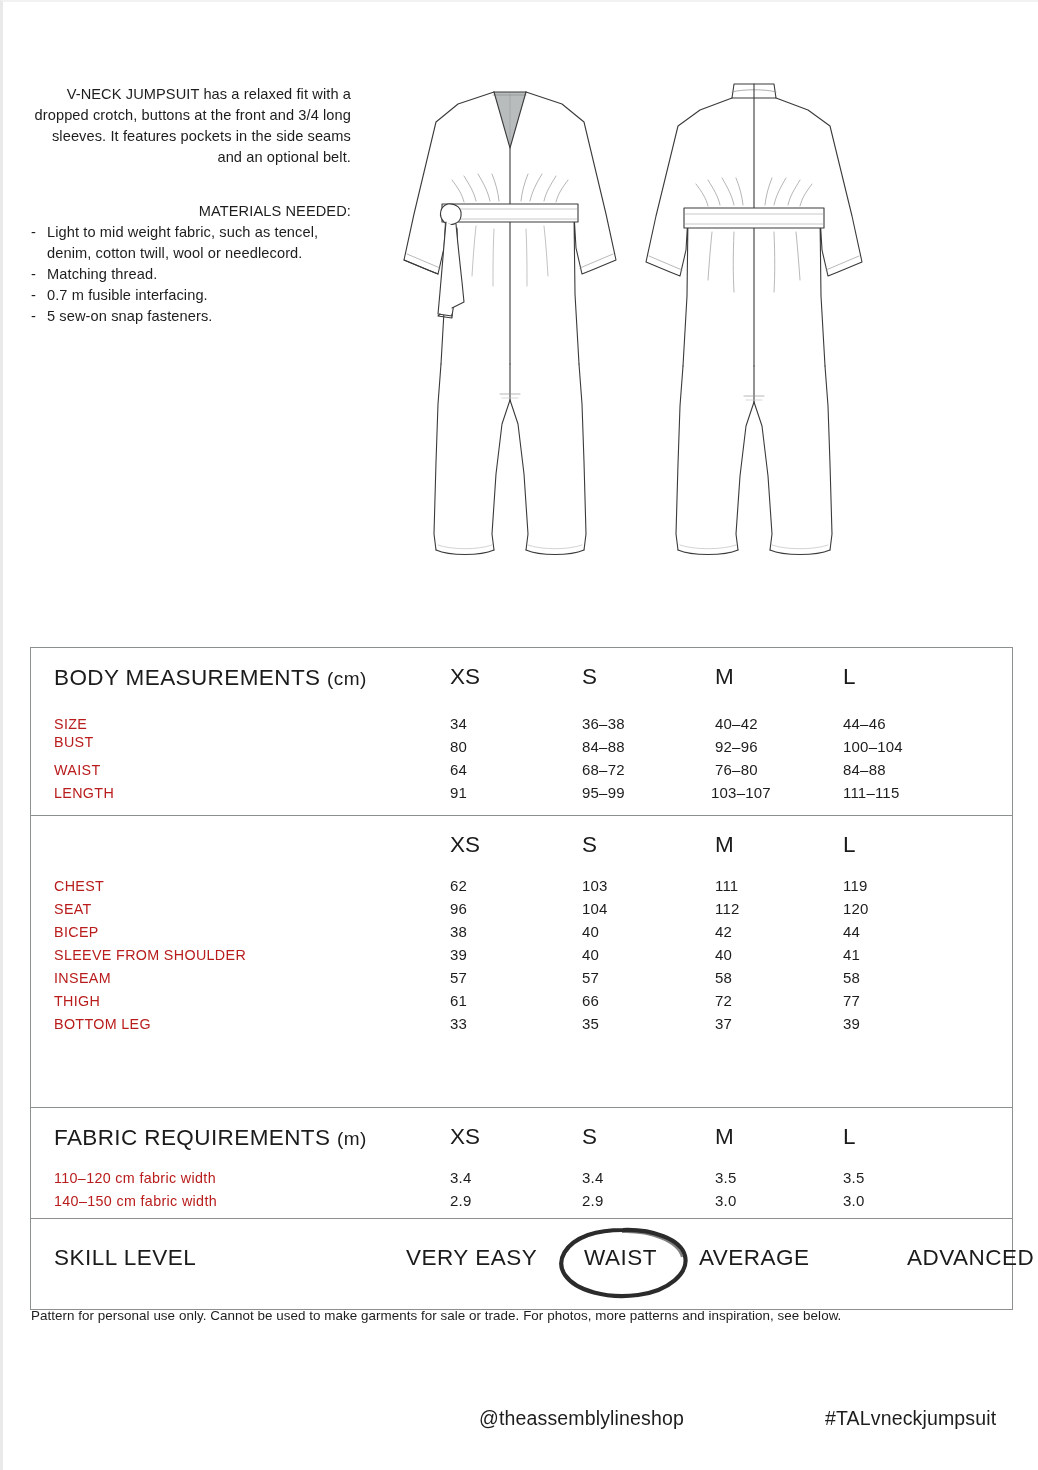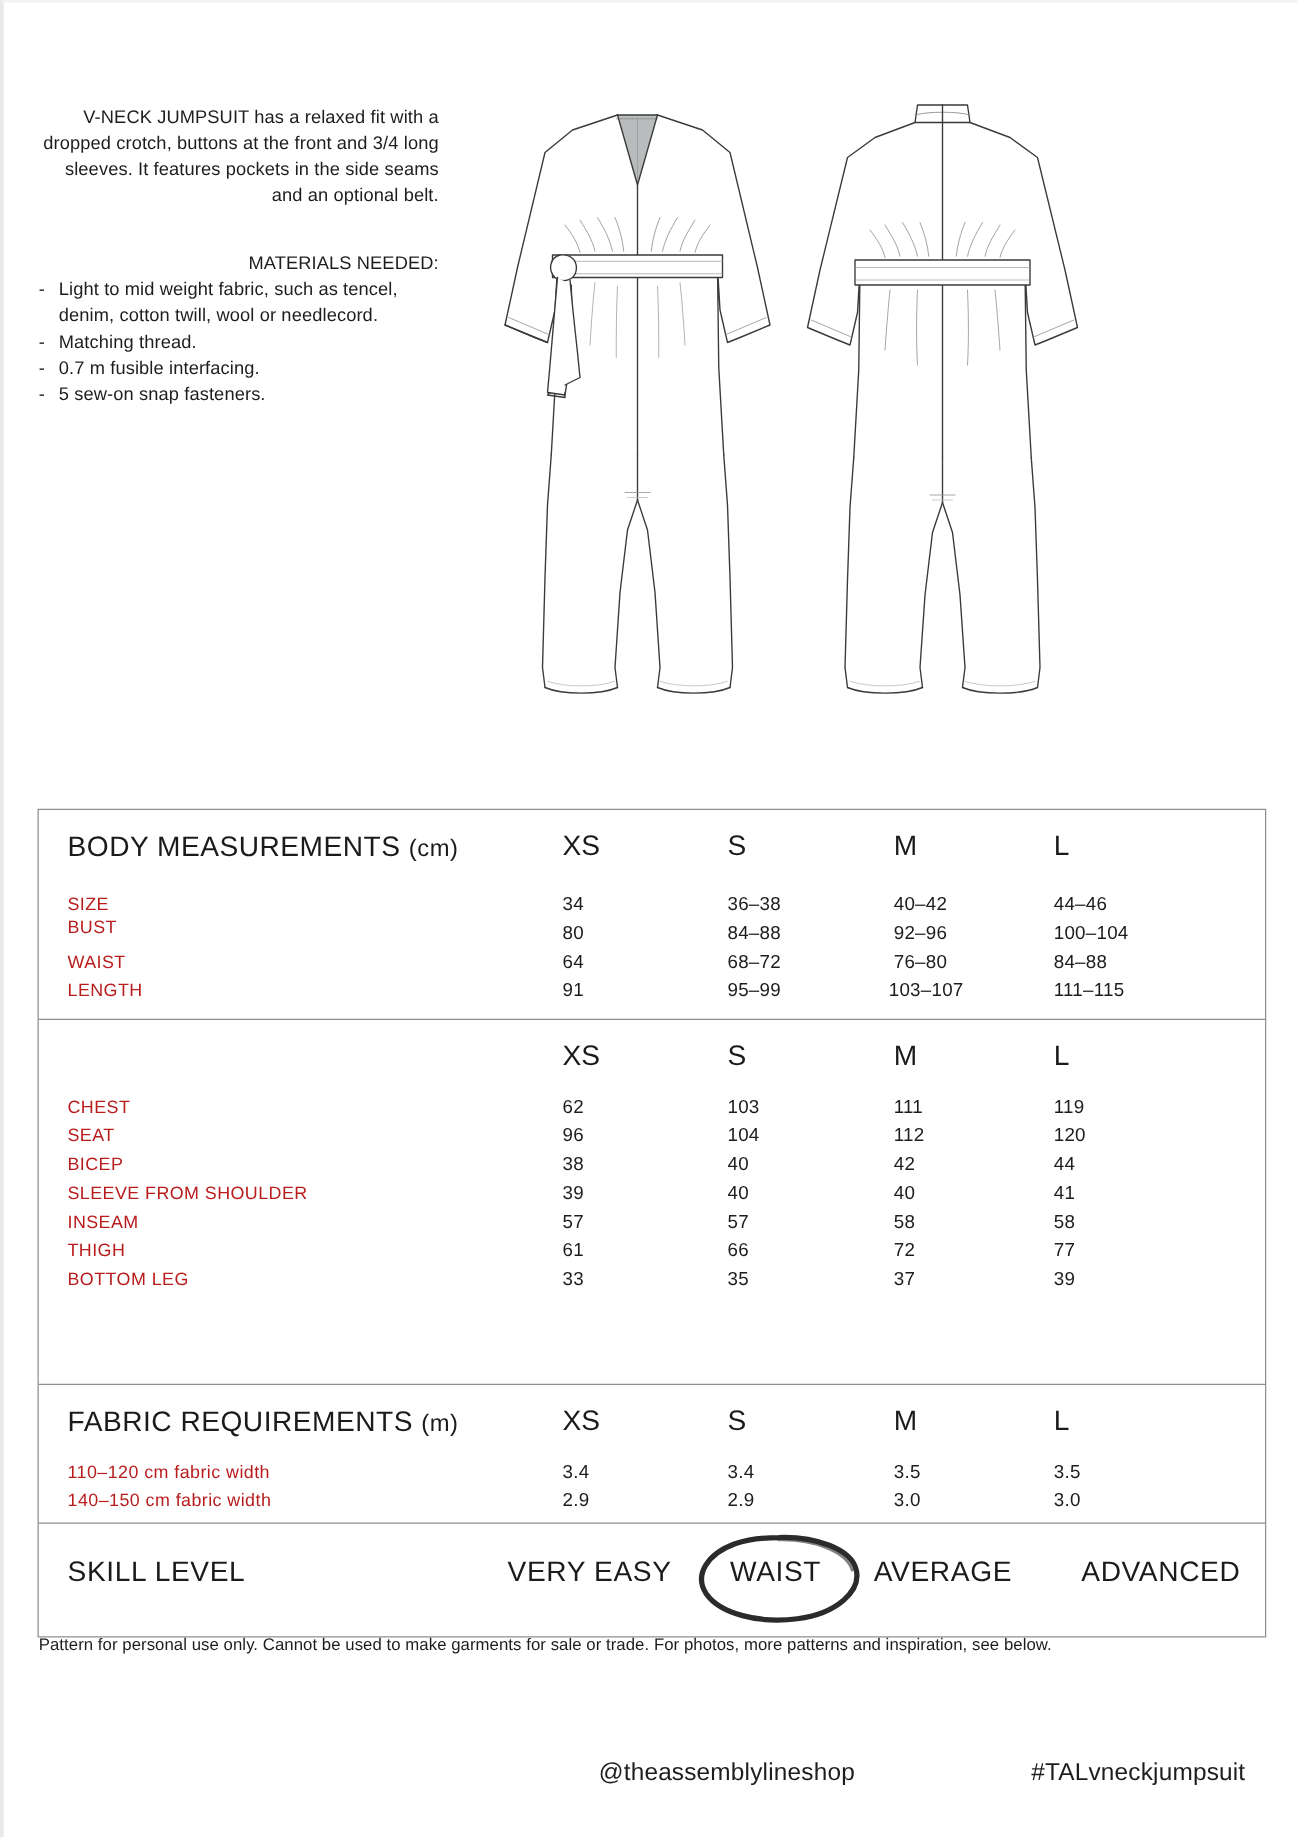--- a/index.html
+++ b/index.html
@@ -380,21 +380,21 @@
       <div class="cellval" style="left:684px;top:84px">3.0</div>
       <div class="cellval" style="left:812px;top:84px">3.0</div>
     </div>
 
     <div class="sect sect-skill">
       <div class="skill-label">SKILL LEVEL</div>
 
       <div class="skill-opt" style="left:375px">VERY EASY</div>
       <div class="skill-opt" style="left:553px">WAIST</div>
       <div class="skill-opt" style="left:668px">AVERAGE</div>
-      <div class="skill-opt" style="left:834px">ADVANCED</div>
+      <div class="skill-opt" style="left:876px">ADVANCED</div>
 
       <svg class="skill-circle" viewBox="0 0 140 74" xmlns="http://www.w3.org/2000/svg">
         <path d="M71 5 C100 4 129 14 133 31 C137 48 117 66 86 70
                  C55 74 24 66 13 50 C3 35 14 18 36 10 C48 6 60 5 71 5 Z" fill="none" stroke="#2b2b2b" stroke-width="4.2" stroke-linecap="round"></path>
         <path d="M70 7 C98 6 126 16 130 32" fill="none" stroke="#2b2b2b" stroke-width="2.2" opacity=".6"></path>
       </svg>
     </div>
 
   </div>
 

